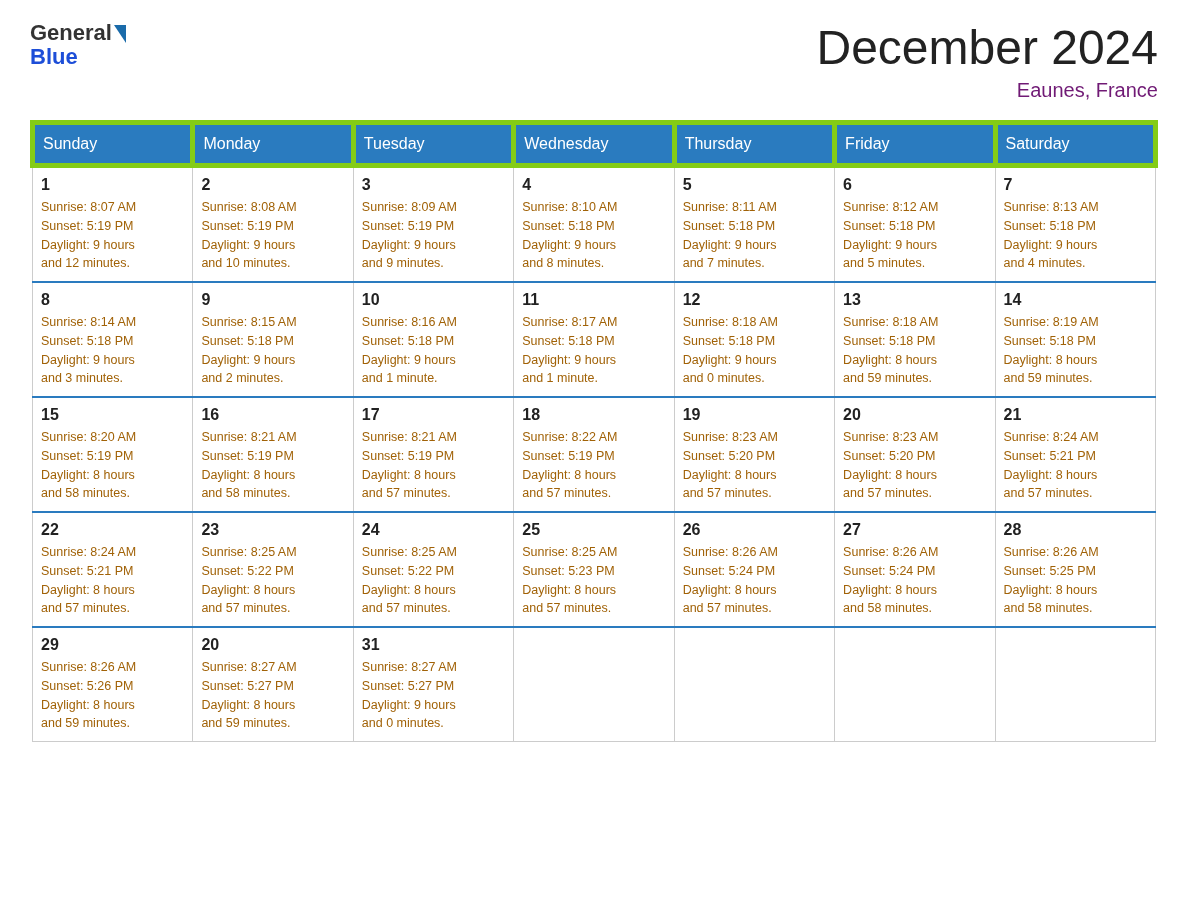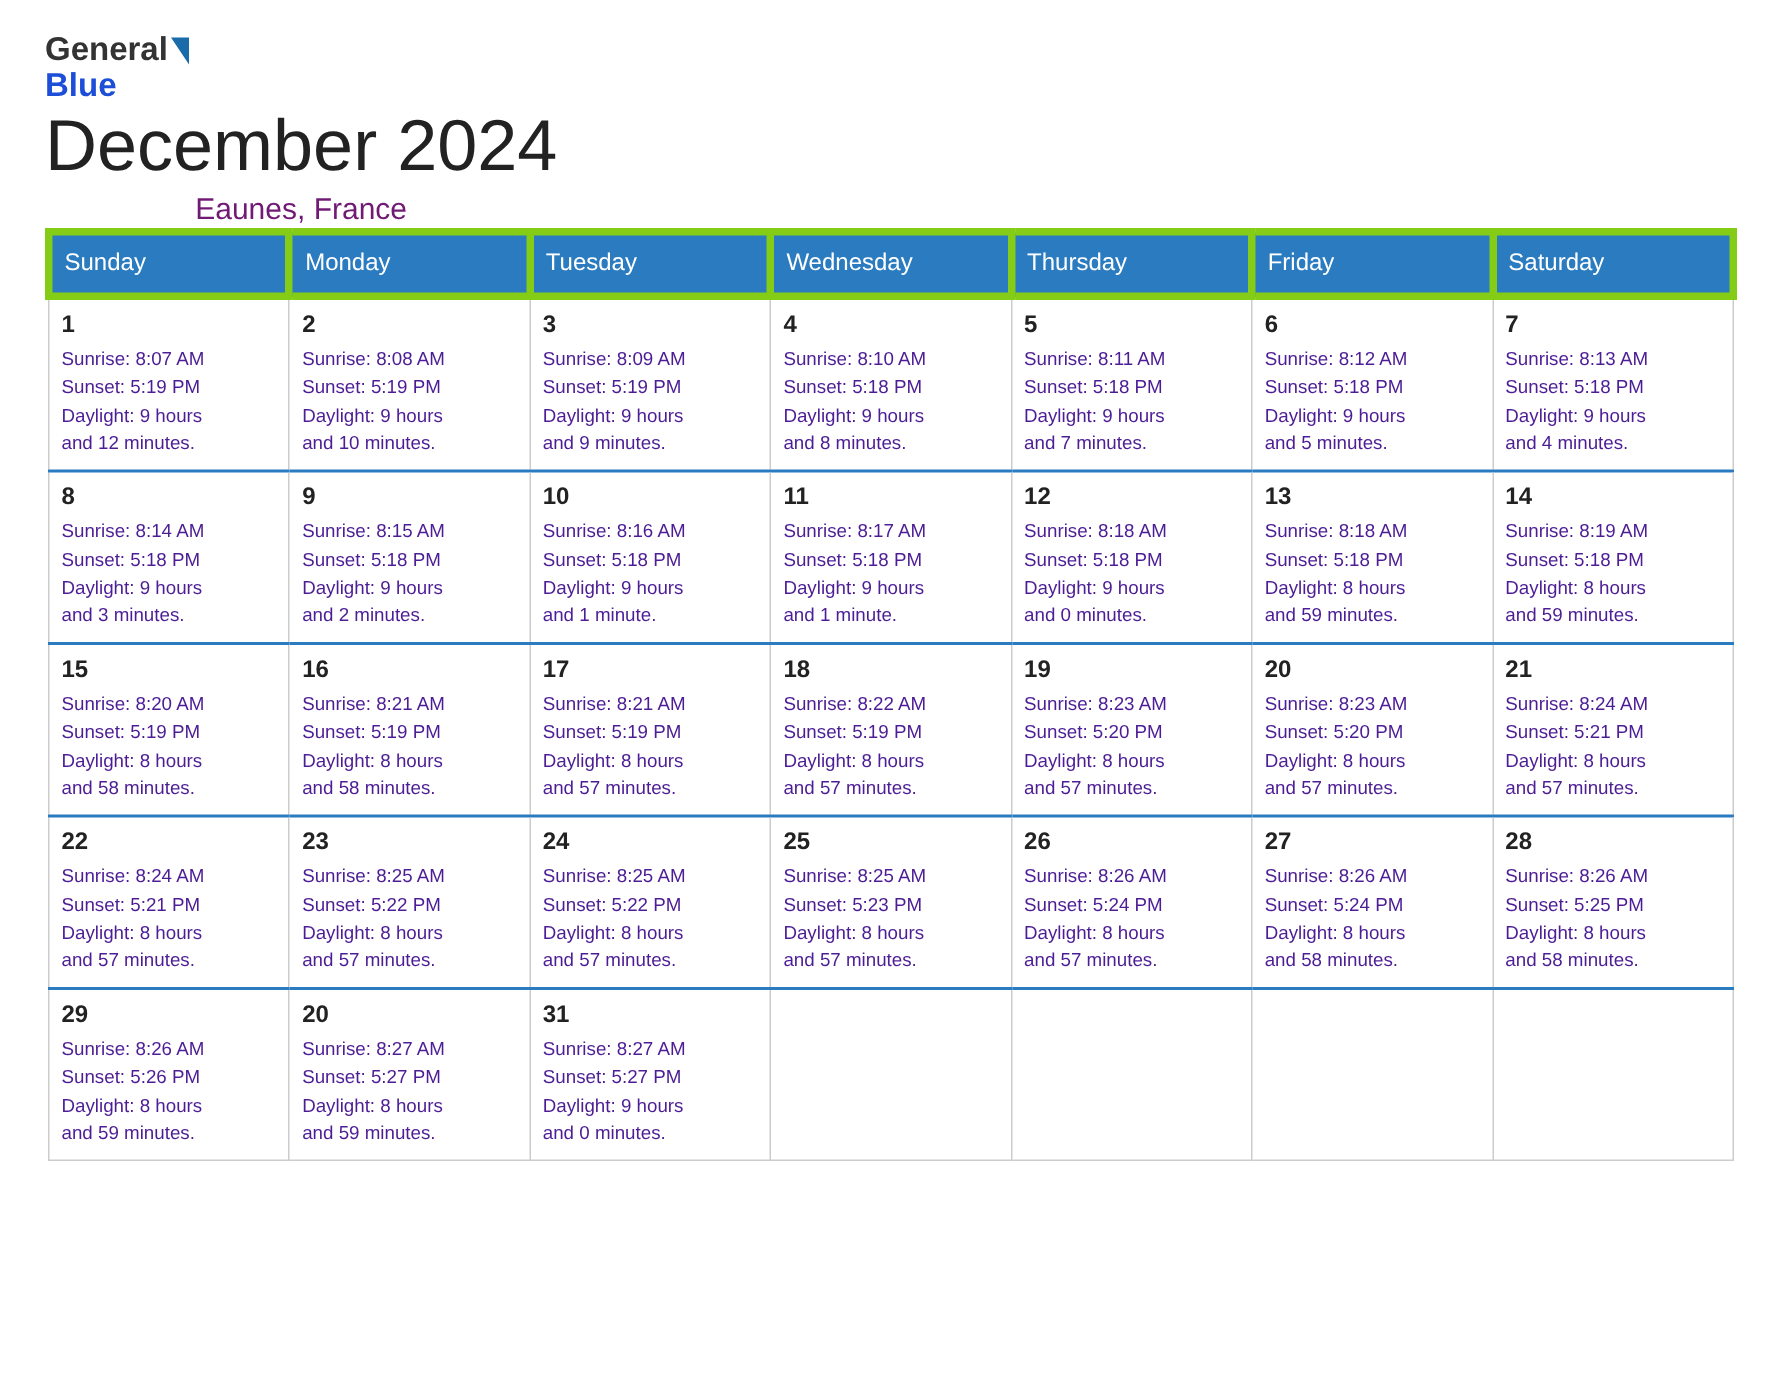--- a/index.html
+++ b/index.html
@@ -7,21 +7,21 @@
       font-family: Arial, sans-serif;
       background: #fff;
       padding: 20px 30px;
       width: 1188px;
       min-height: 918px;
     }
     .header {
       display: flex;
       justify-content: space-between;
       align-items: flex-start;
-      flex-direction: column;
+      margin-bottom: 18px;
     }
     .logo {
       display: flex;
       flex-direction: column;
       align-items: flex-start;
     }
     .logo-text {
       display: flex;
       align-items: center;
       font-size: 22px;
@@ -39,21 +39,21 @@
       margin-left: 2px;
       margin-top: 2px;
     }
     .logo-blue {
       color: #1d4ed8;
       font-size: 22px;
       font-weight: bold;
       margin-top: -2px;
     }
     .title-section {
-      text-align: center;
+      text-align: right;
     }
     .month-title {
       font-size: 48px;
       font-weight: normal;
       color: #222;
     }
     .location {
       font-size: 20px;
       color: #701a75;
       margin-top: 4px;
@@ -80,21 +80,21 @@
       min-height: 110px;
     }
     .day-number {
       font-size: 16px;
       font-weight: bold;
       color: #222;
       margin-bottom: 4px;
     }
     .day-info {
       font-size: 12.5px;
-      color: #4c1d95;
+      color: #a16207;
       line-height: 1.5;
     }
     .empty-cell {
       background: #fff;
     }
     .row-border td {
       border-top: 2px solid #2a7bbf;
     }
   </style>
 </head>

